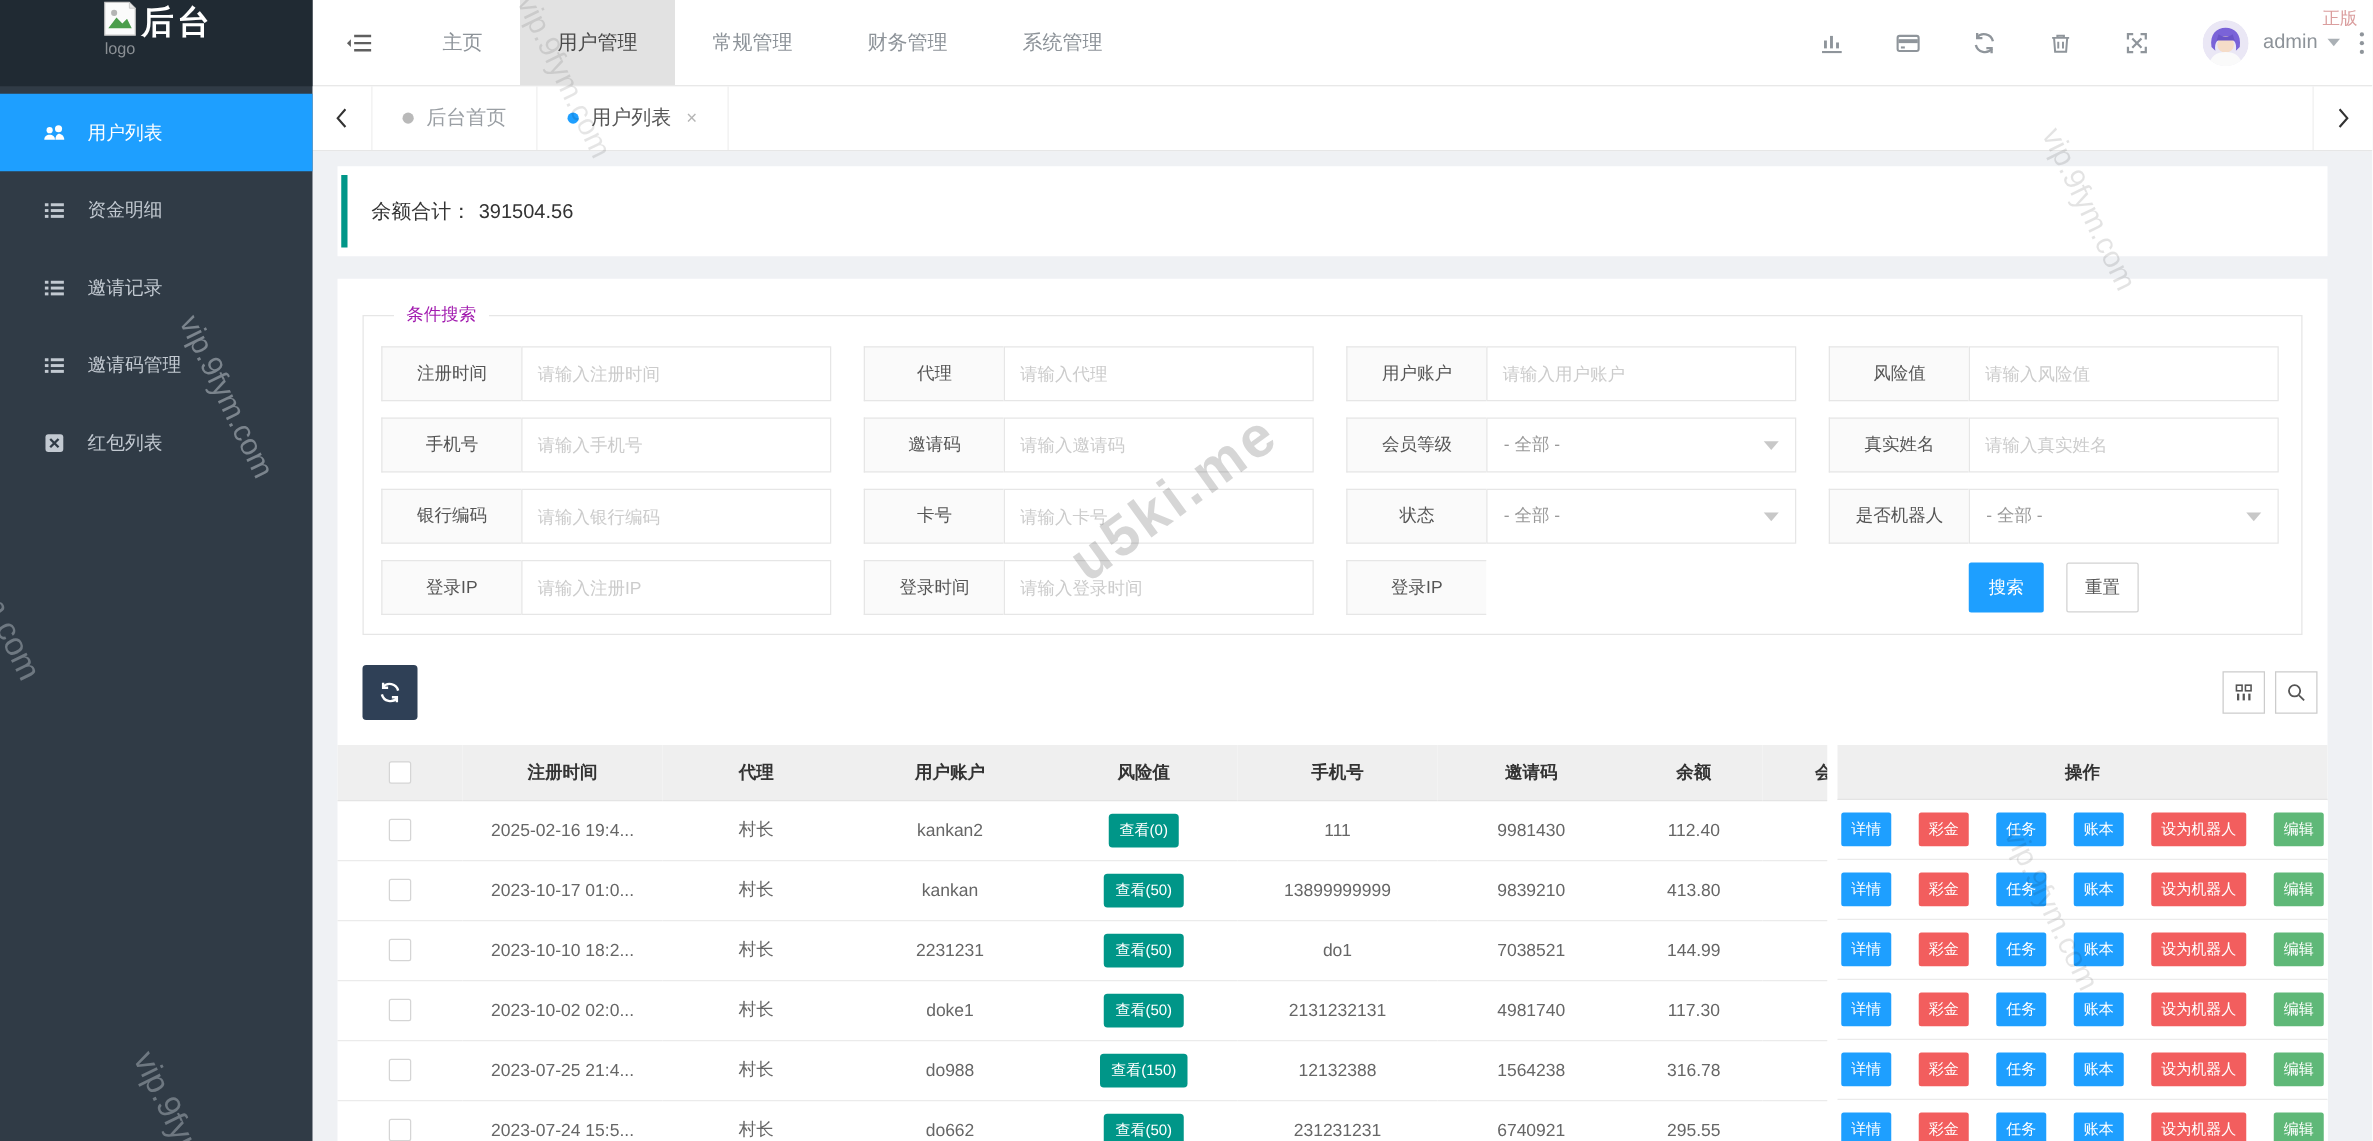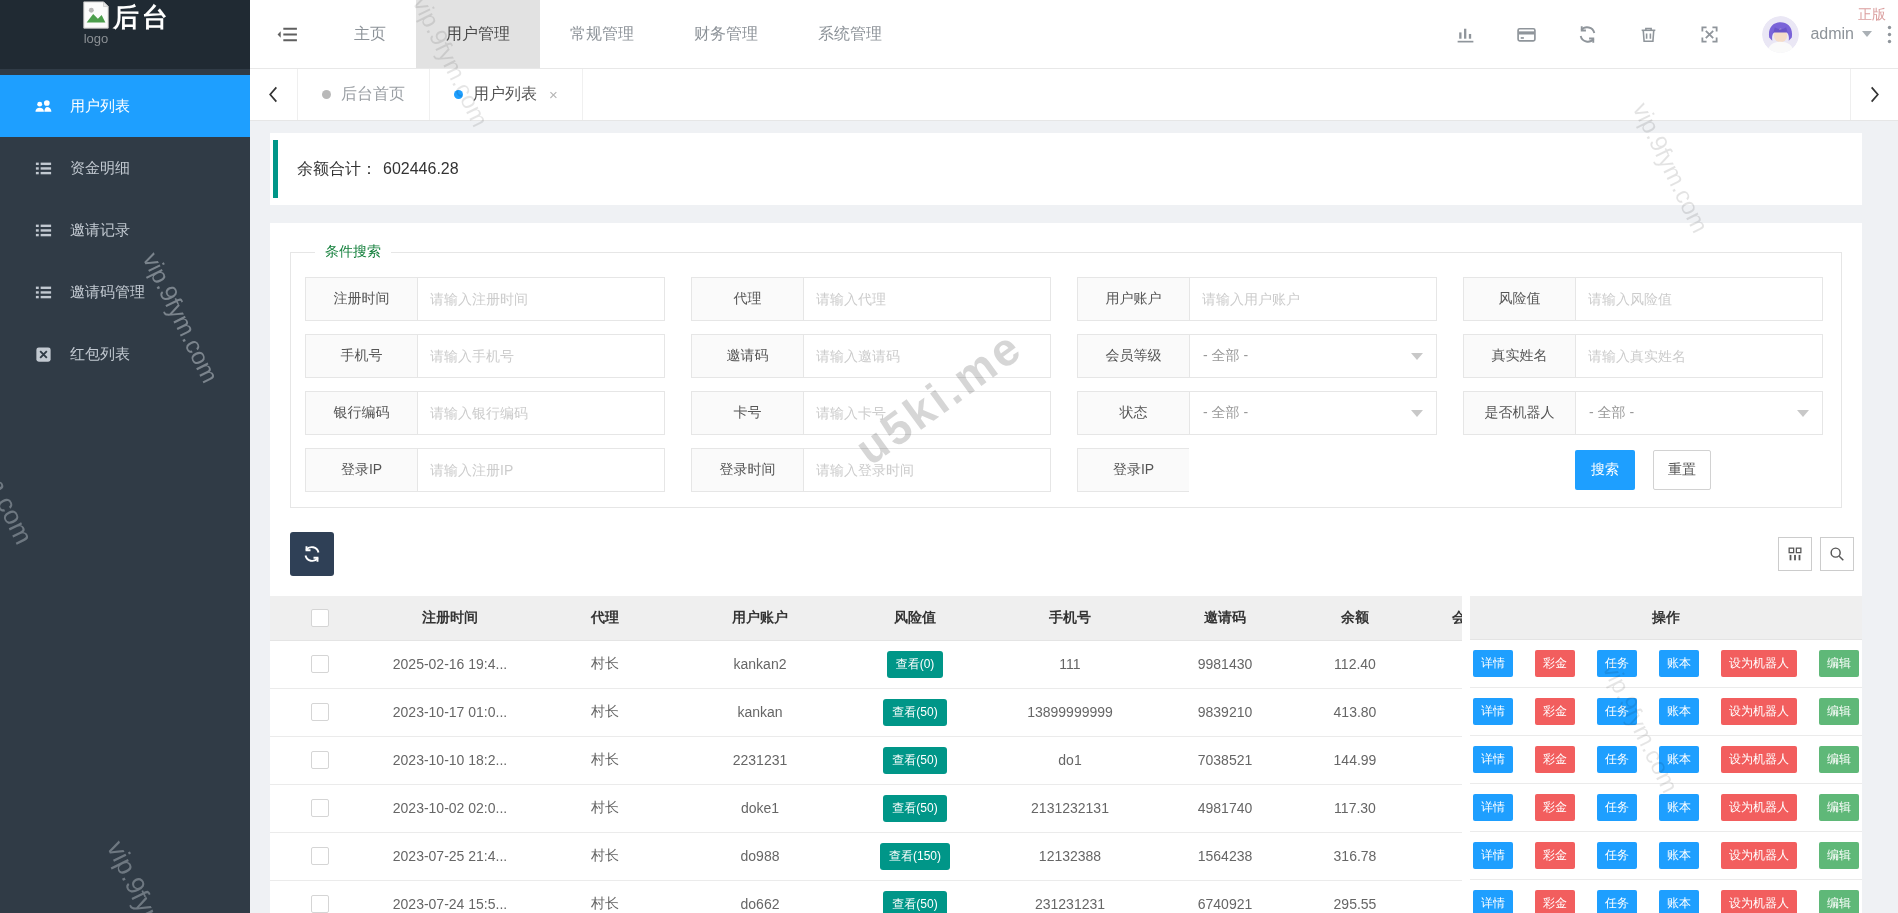--- a/index.html
+++ b/index.html
@@ -51,21 +51,21 @@
 
   
   .content { position:absolute; left:250px; top:121px; right:0; bottom:0; padding:12px 36px 0 20px; overflow:hidden; }
   .balance-card { background:#fff; height:72px; display:flex; align-items:center; margin-bottom:18px; }
   .balance-bar { width:5px; height:58px; background:#009688; margin-left:3px; margin-right:19px; }
   .balance-text { font-size:16px; color:#333; }
   .balance-text .val { margin-left:6px; }
 
   .main-card { background:#fff; padding:20px 0 0; }
   fieldset.cond { border:1px solid #e6e6e6; margin:0 20px; padding:16px 14px 2px; }
-  fieldset.cond legend { font-size:14px; color:#15803d; padding:0 10px; margin-left:10px; }
+  fieldset.cond legend { font-size:14px; color:#a21caf; padding:0 10px; margin-left:10px; }
   .f-row { display:flex; gap:26px; margin-bottom:13px; }
   .f-group { display:flex; width:360px; height:44px; }
   .f-label { width:112px; background:#fafafa; border:1px solid #e6e6e6; border-right:none; display:flex; align-items:center; justify-content:center; font-size:14px; color:#555; }
   .f-input { flex:1; min-width:0; border:1px solid #e6e6e6; padding:0 12px; font-size:14px; color:#666; outline:none; background:#fff; }
   .f-input::placeholder { color:#ccc; }
   .f-select { flex:1; border:1px solid #e6e6e6; display:flex; align-items:center; justify-content:space-between; padding:0 13px; color:#999; font-size:14px; background:#fff; cursor:pointer; }
   .sel-caret { width:0; height:0; border-left:6px solid transparent; border-right:6px solid transparent; border-top:7px solid #c8c8c8; }
   .f-actions { display:flex; gap:18px; align-items:center; margin-left:112px; }
   .btn-search { background:#1E9FFF; color:#fff; border:none; width:60px; height:40px; font-size:14px; border-radius:2px; cursor:pointer; }
   .btn-reset { background:#fff; border:1px solid #d2d2d2; color:#555; width:58px; height:40px; font-size:14px; border-radius:2px; cursor:pointer; }
@@ -278,21 +278,21 @@
       <svg viewBox="0 0 12 20" fill="none" stroke="currentColor" stroke-width="1.8">
           <path d="M3 2.5L9.5 10L3 17.5"></path>
         </svg>
     </span>
   </div>
 
   <main class="content">
 
     <section class="balance-card">
       <span class="balance-bar"></span>
-      <span class="balance-text"><span>余额合计：</span><span class="val">602446.28</span></span>
+      <span class="balance-text"><span>余额合计：</span><span class="val">391504.56</span></span>
     </section>
 
     <section class="main-card">
       <fieldset class="cond">
         <legend>条件搜索</legend>
         <div id="form-rows">
             <div class="f-row">
               <div class="f-group">
                 <span class="f-label">注册时间</span>
                 <input class="f-input" type="text" placeholder="请输入注册时间" style="">

